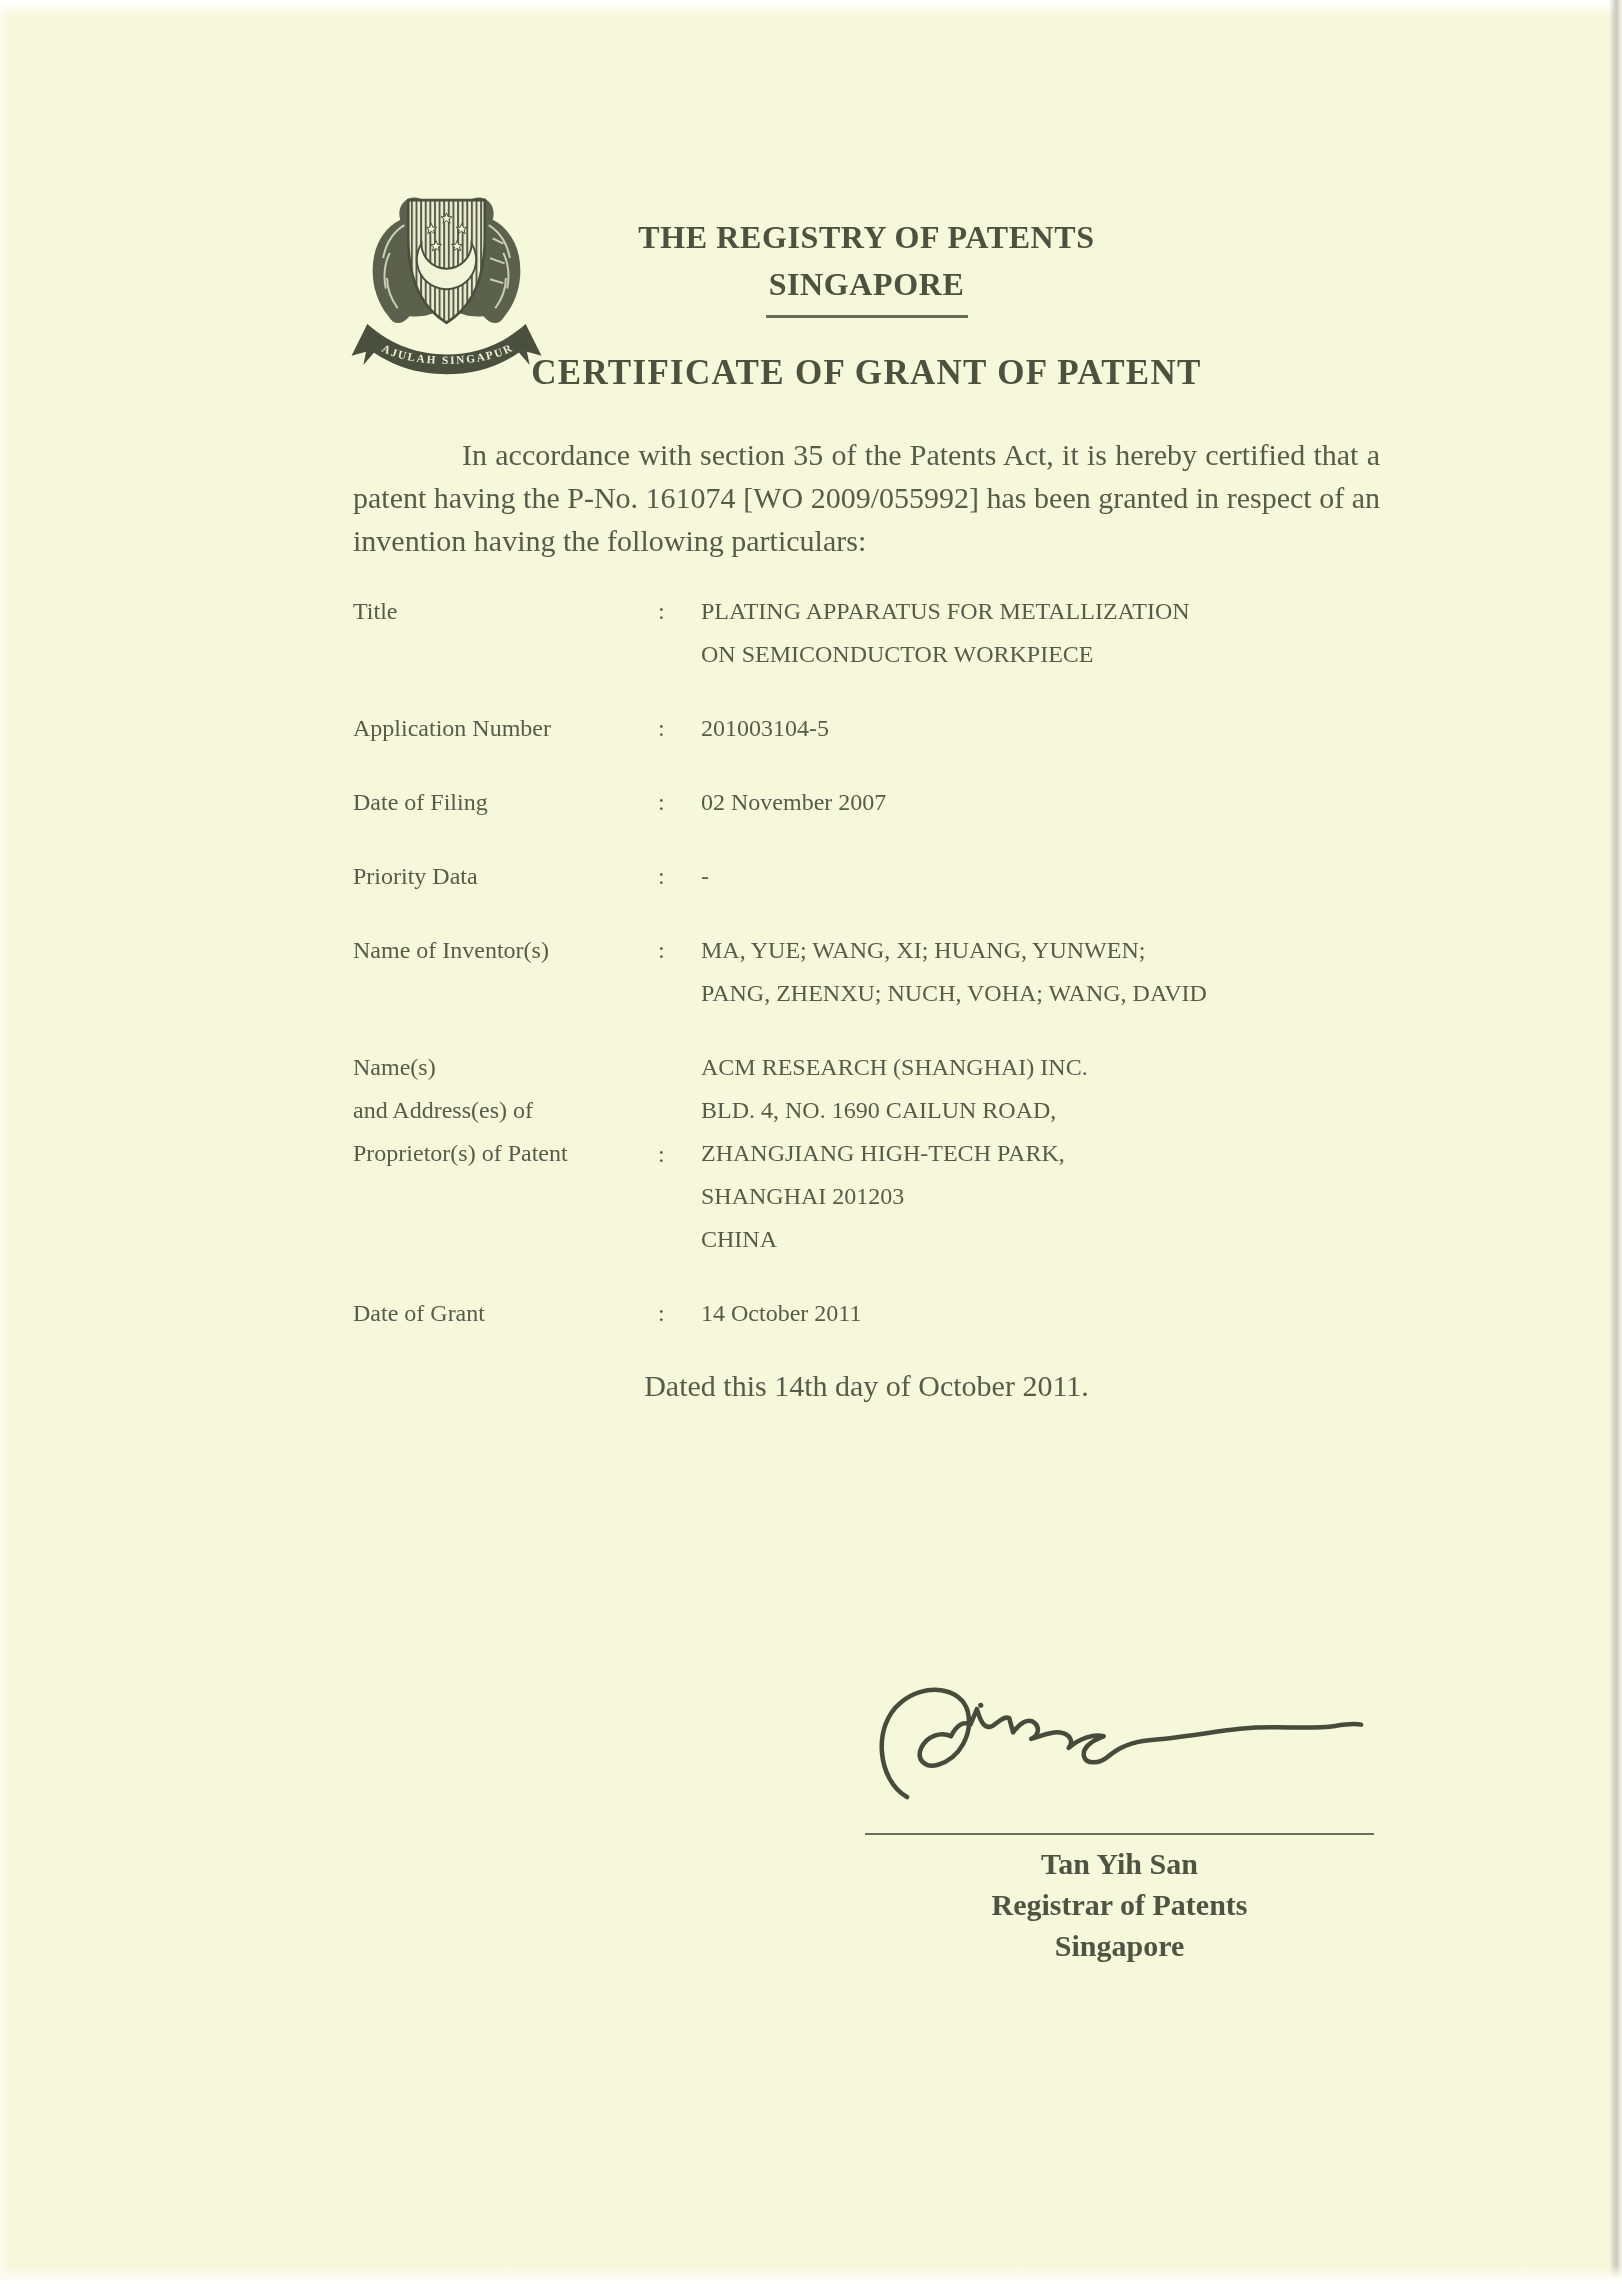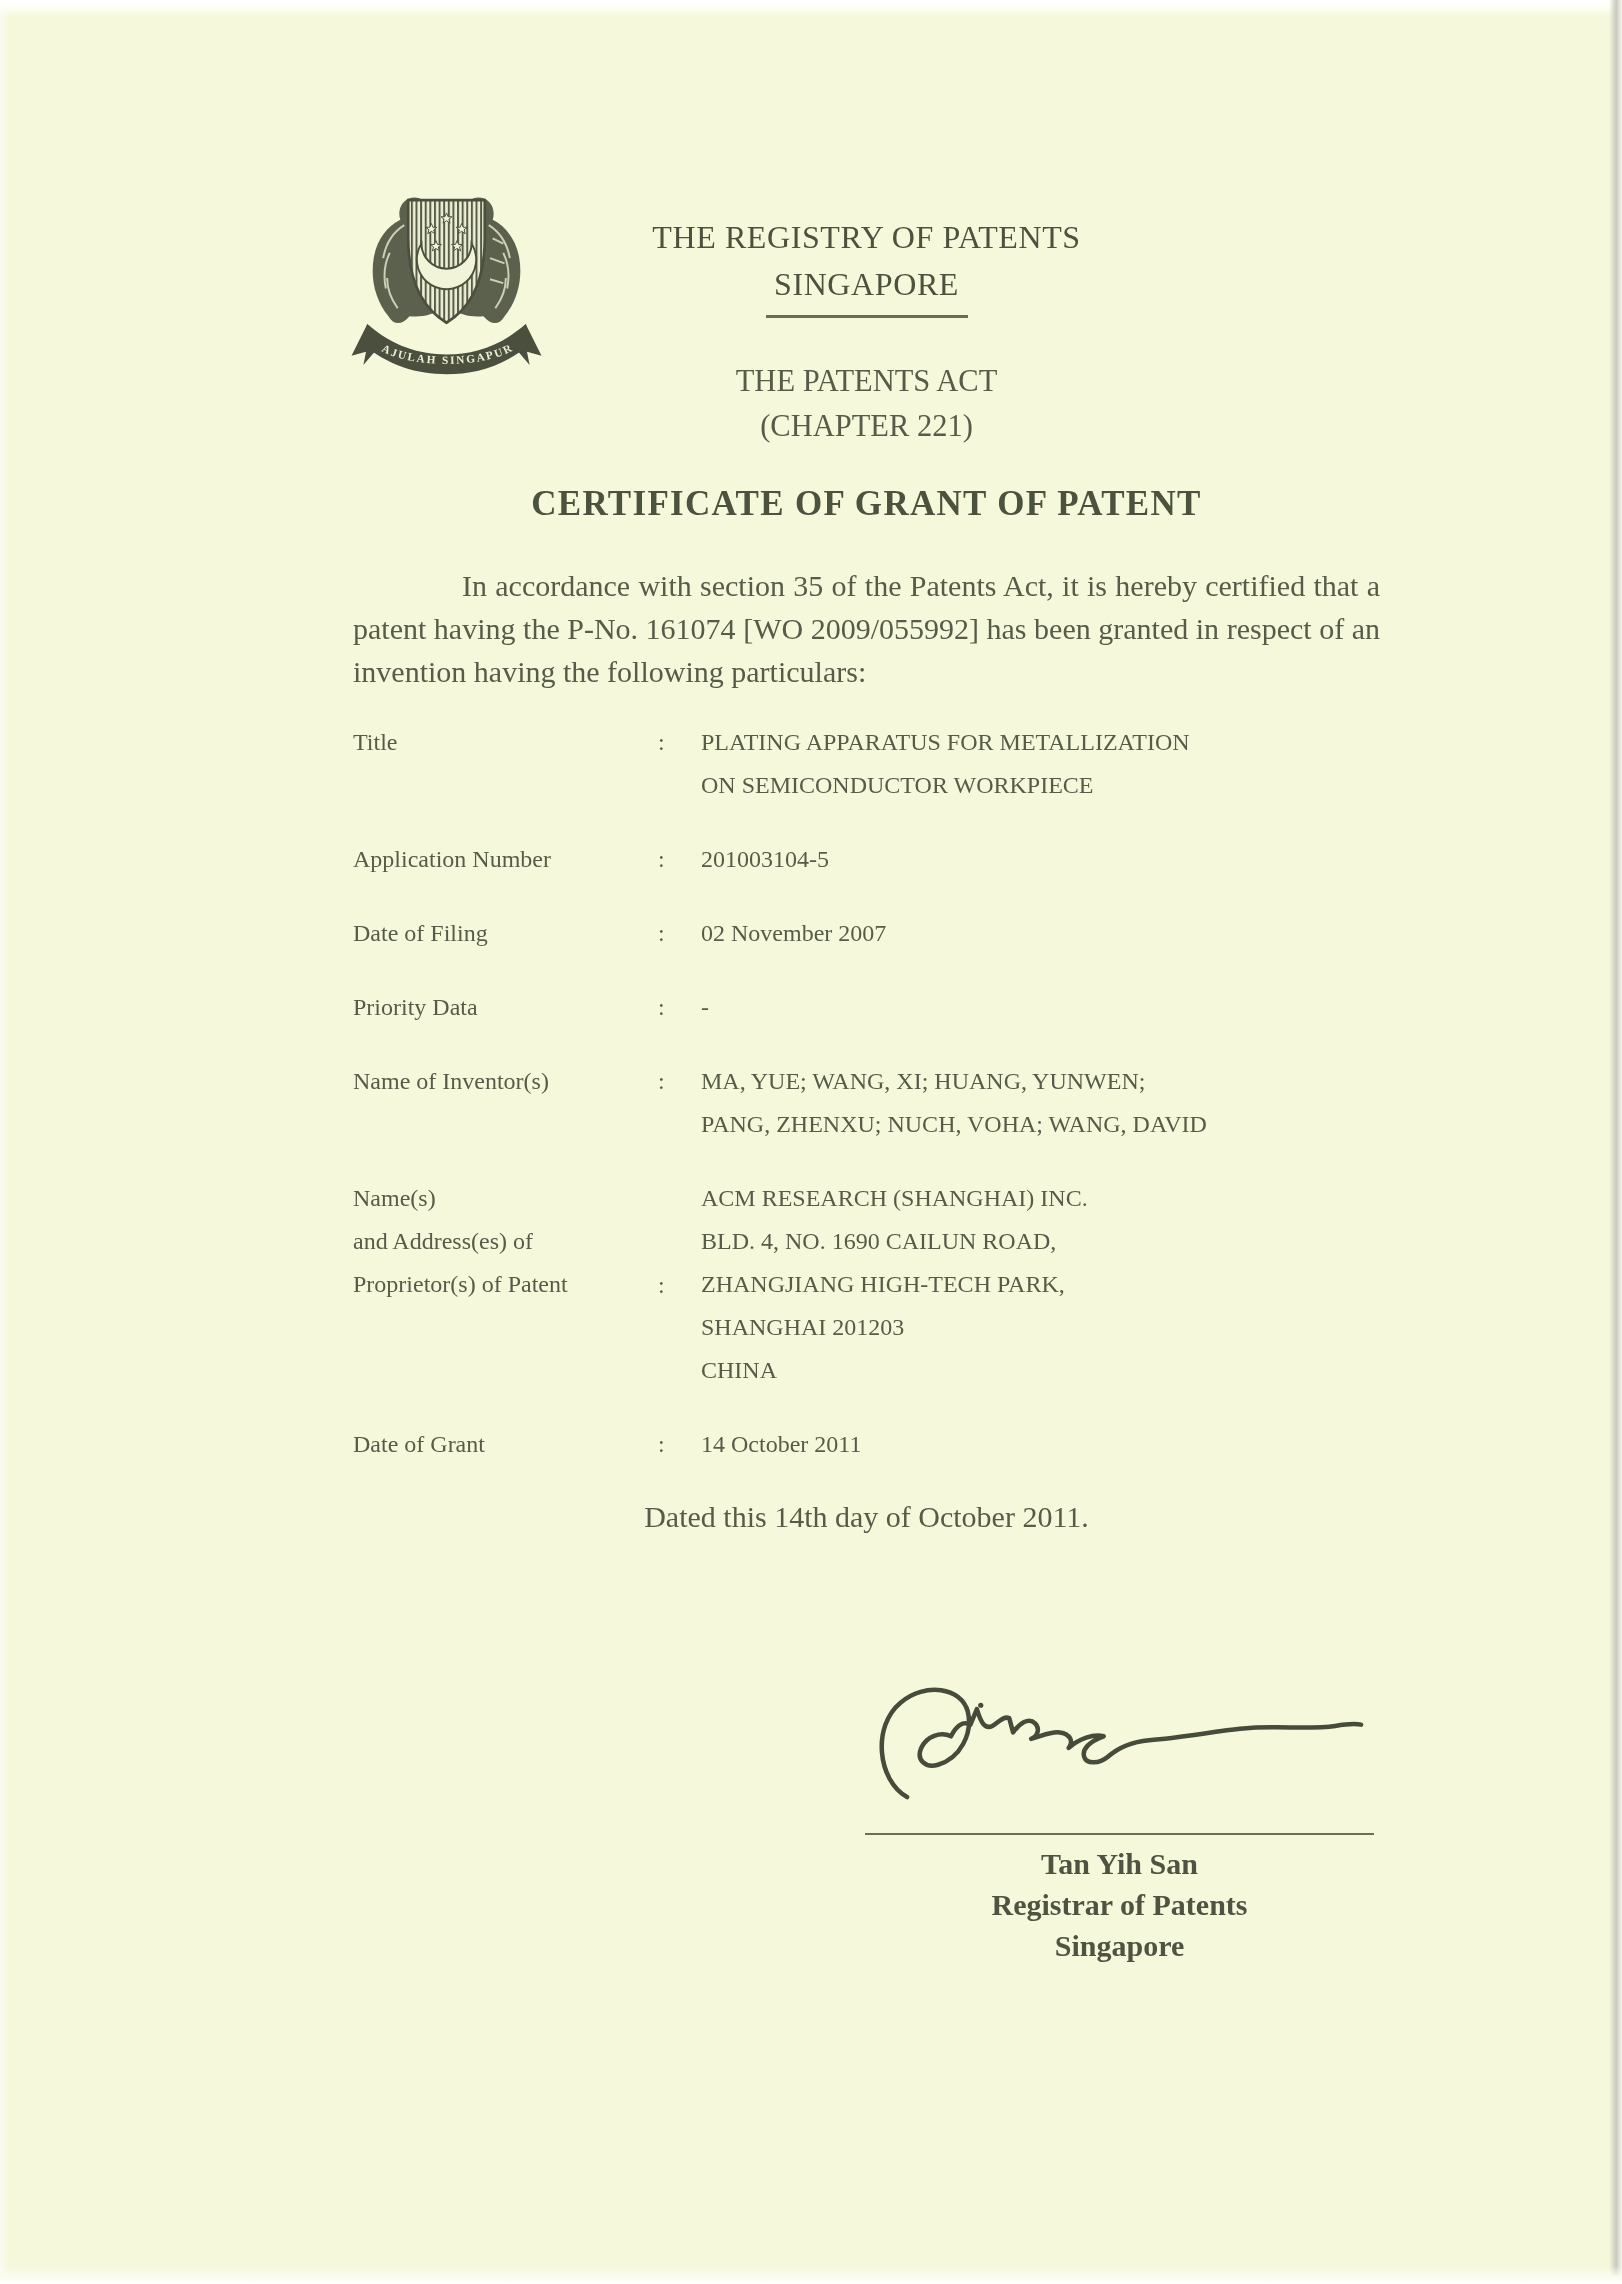--- a/index.html
+++ b/index.html
@@ -18,21 +18,21 @@
     background:linear-gradient(0deg,#ffffff 0%,#fbfcf0 40%,rgba(251,252,240,0) 100%);}
   .edge-right{position:absolute;right:0;top:0;bottom:0;width:13px;
     background:linear-gradient(270deg,#f5f5ec 0%,#c9cabf 45%,rgba(201,202,191,0) 100%);}
   .edge-left{position:absolute;left:0;top:0;bottom:0;width:9px;
     background:linear-gradient(90deg,rgba(255,255,255,.55) 0%,rgba(255,255,255,0) 100%);}
 
   .crest{position:absolute;left:337px;top:159px;width:219px;height:218px;}
 
   .content{position:absolute;left:353px;top:0;width:1027px;}
 
-  .org{margin-top:214px;text-align:center;font-weight:normal;
+  .org{margin-top:214px;text-align:center;font-weight:bold;
        font-size:32px;line-height:47px;color:#4d523f;letter-spacing:0.6px;}
   .divider{width:202px;height:3.2px;background:#686d56;margin:6.5px auto 0;}
   .act{margin-top:41px;text-align:center;font-size:30.5px;line-height:45px;}
   .doc-title{margin-top:35px;text-align:center;font-weight:bold;
        font-size:35px;letter-spacing:1.3px;color:#4d523f;white-space:nowrap;}
   .intro{margin-top:40px;font-size:30px;line-height:43px;
        text-align:justify;text-indent:109px;}
   .fields{margin-top:26px;}
   .field{display:flex;margin-bottom:31px;font-size:24px;line-height:43px;margin-top:28px;}
   .field-label{width:305px;flex:none;}
@@ -98,24 +98,20 @@
 
   <div class="content">
 
     <div class="org">
       <div>THE REGISTRY OF PATENTS</div>
       <div>SINGAPORE</div>
     </div>
 
     <div class="divider"></div>
 
-    <div class="act">
-      <div>THE PATENTS ACT</div>
-      <div>(CHAPTER 221)</div>
-    </div>
 
     <div class="doc-title">CERTIFICATE OF GRANT OF PATENT</div>
 
     <div class="intro">In accordance with section 35 of the Patents Act, it is hereby certified that a patent having the P-No. 161074 [WO 2009/055992] has been granted in respect of an invention having the following particulars:</div>
 
     <div class="fields">
         <div class="field">
           <div class="field-label">
             <div class="">Title</div>
           </div>

